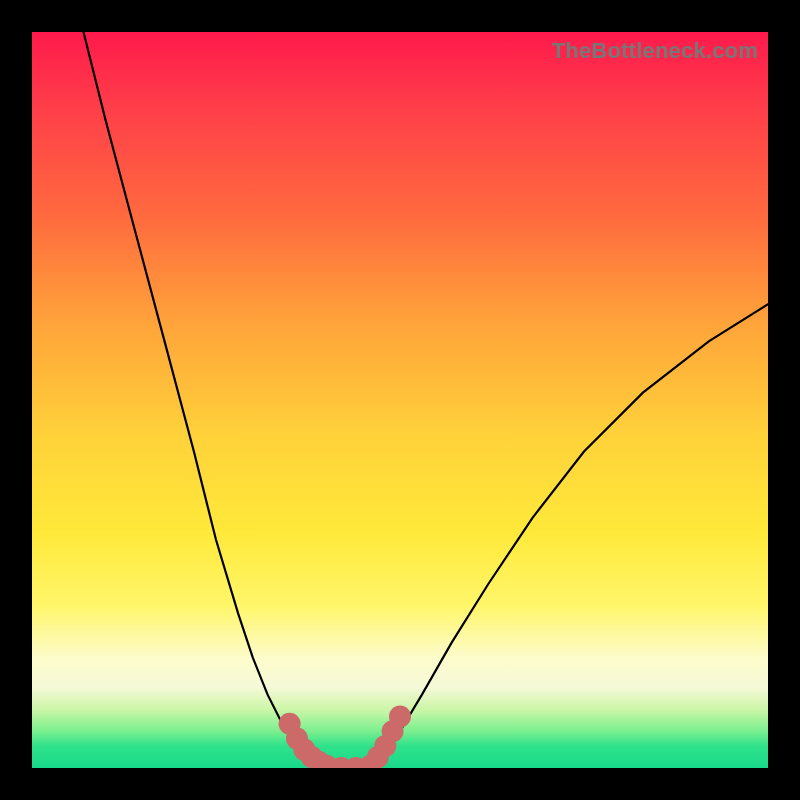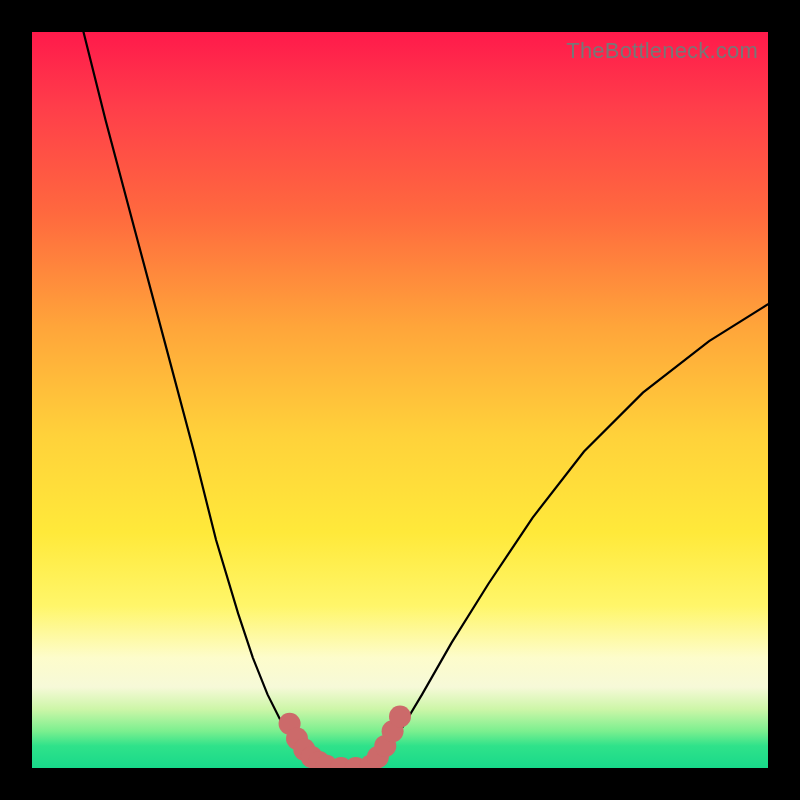--- a/index.html
+++ b/index.html
@@ -42,21 +42,21 @@
       #2fe28a 97%,
       #18d98a 100%
     );
   }
   .watermark {
     position: absolute;
     top: 6px;
     right: 10px;
     color: #777;
     font-size: 22px;
-    font-weight: 400;
+    font-weight: 700;
     letter-spacing: 0.2px;
     user-select: none;
   }
   svg.curves {
     position: absolute;
     top: 0;
     left: 0;
     width: 736px;
     height: 736px;
   }

